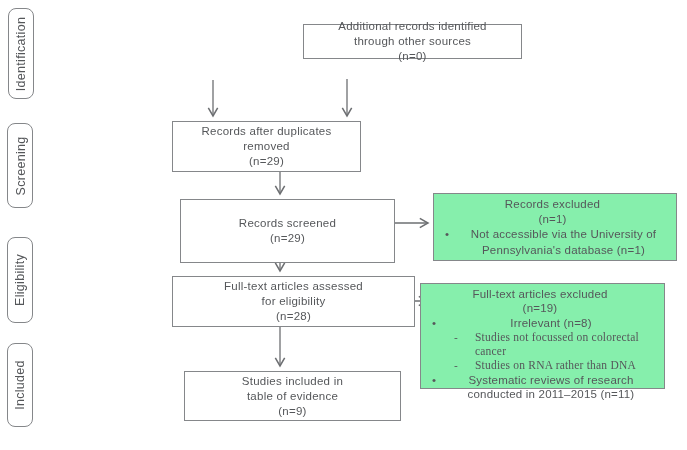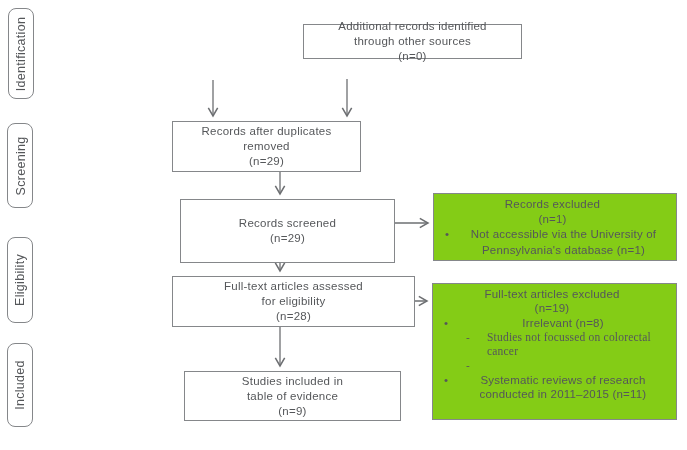--- a/index.html
+++ b/index.html
@@ -15,21 +15,21 @@
   .stage span{
     transform:rotate(-90deg);white-space:nowrap;font-size:12.5px;letter-spacing:.3px;color:#55575a;
   }
   .box{
     position:absolute;display:flex;align-items:center;justify-content:center;
     border:1.4px solid #85878a;background:#ffffff;box-sizing:border-box;
     text-align:center;font-size:11.5px;line-height:15px;letter-spacing:.25px;
     white-space:pre-line;padding:2px 4px;
   }
   .excl-box{
-    position:absolute;border:1.4px solid #85878a;background:#84cc16;box-sizing:border-box;
+    position:absolute;border:1.4px solid #85878a;background:#86efac;box-sizing:border-box;
     font-size:11.5px;letter-spacing:.2px;padding:3px 5px 2px 0;
   }
   .excl-title{text-align:center;white-space:pre-line;}
   .b-row{display:flex;align-items:flex-start;}
   .b-row .marker{flex:0 0 auto;text-align:left;}
   .lvl1 .marker{width:22px;padding-left:11px;box-sizing:border-box;}
   .lvl1 .btext{flex:1;text-align:center;}
   .lvl2 .marker{width:21px;padding-left:33px;box-sizing:content-box;width:21px;}
   .lvl2 .btext{flex:1;text-align:left;font-family:Liberation Serif, serif;}
   .excl-records{line-height:15.2px;}
@@ -87,33 +87,34 @@
     <div class="b-row lvl1">
       <span class="marker">•</span>
       <span class="btext">Not accessible via the University of Pennsylvania's database (n=1)</span>
     </div>
   </div>
 
   <div class="box" style="left:172px;top:276px;width:243px;height:51px">Full-text articles assessed
 for eligibility
 (n=28)</div>
 
-  <div class="excl-box excl-full" style="left:432px;top:283px;width:245px;height:137px">
+  <div class="excl-box excl-full" style="left:420px;top:283px;width:245px;height:106px">
     <div class="excl-title">Full-text articles excluded
 (n=19)</div>
     <div class="b-row lvl1">
       <span class="marker">•</span>
       <span class="btext">Irrelevant (n=8)</span>
     </div>
     <div class="b-row lvl2">
       <span class="marker">-</span>
       <span class="btext">Studies not focussed on colorectal cancer</span>
     </div>
     <div class="b-row lvl2">
       <span class="marker">-</span>
+      <span class="btext">Studies on RNA rather than DNA</span>
     </div>
     <div class="b-row lvl1">
       <span class="marker">•</span>
       <span class="btext">Systematic reviews of research conducted in 2011–2015 (n=11)</span>
     </div>
   </div>
 
   <div class="box" style="left:184px;top:371px;width:217px;height:50px">Studies included in
 table of evidence
 (n=9)</div>

